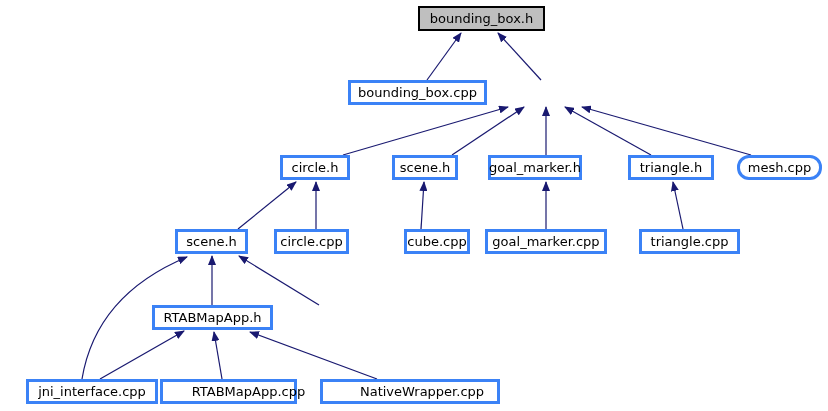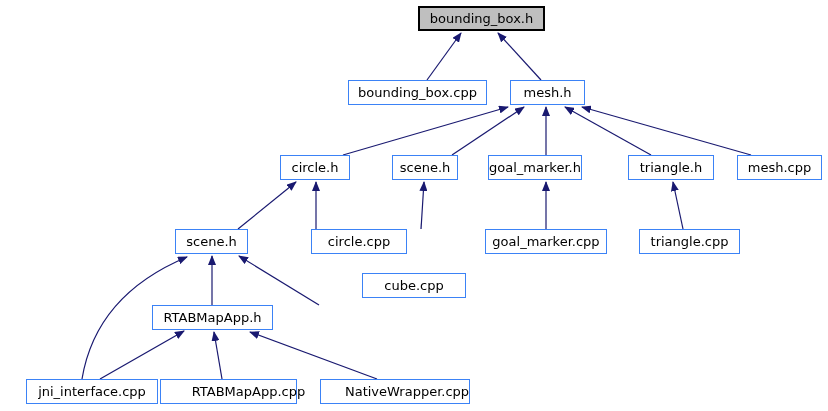--- a/index.html
+++ b/index.html
@@ -9,21 +9,21 @@
     background:#ffffff;
     font-family:"DejaVu Sans","Liberation Sans",sans-serif;
     overflow:hidden;
   }
   .edges{position:absolute;left:0;top:0;width:828px;height:411px;}
   .node{
     position:absolute;
     height:25px;
     box-sizing:border-box;
     background:#ffffff;
-    border:1px solid #3b82f6;
+    border:3px solid #3b82f6;
     display:flex;
     align-items:center;
     justify-content:center;
     font-size:13px;
     color:#000000;
     white-space:nowrap;
     cursor:pointer;
   }
   .node.hl{
     background:#bfbfbf;
@@ -57,29 +57,28 @@
     <path d="M212,305 L212,256" marker-end="url(#arrow)"></path>
     <path d="M319,305 L239,256" marker-end="url(#arrow)"></path>
     <path d="M82,379 Q96,295 187,257" marker-end="url(#arrow)"></path>
     <path d="M100,379 L184,331" marker-end="url(#arrow)"></path>
     <path d="M222,379 L214,332" marker-end="url(#arrow)"></path>
     <path d="M377,379 L250,332" marker-end="url(#arrow)"></path>
   </svg>
 
   <div class="node hl" style="left:418px;top:6px;width:127px;">bounding_box.h</div>
   <div class="node" style="left:348px;top:80px;width:139px;">bounding_box.cpp</div>
-  <div class="node" style="left:510px;top:80px;width:75px;">mesh.h</div>
   <div class="node" style="left:280px;top:155px;width:70px;">circle.h</div>
   <div class="node" style="left:392px;top:155px;width:66px;">scene.h</div>
   <div class="node" style="left:488px;top:155px;width:94px;">goal_marker.h</div>
   <div class="node" style="left:628px;top:155px;width:86px;">triangle.h</div>
-  <div class="node" style="left:737px;top:155px;width:85px;">mesh.cpp</div>
+  <div class="node" style="left:737px;top:155px;width:85px;border-radius:12px;">mesh.cpp</div>
   <div class="node" style="left:175px;top:229px;width:73px;">scene.h</div>
-  <div class="node" style="left:274px;top:229px;width:96px;margin-left:37px;">circle.cpp</div>
-  <div class="node" style="left:362px;top:229px;width:104px;margin-top:44px;">cube.cpp</div>
+  <div class="node" style="left:274px;top:229px;width:75px;">circle.cpp</div>
+  <div class="node" style="left:404px;top:229px;width:66px;">cube.cpp</div>
   <div class="node" style="left:485px;top:229px;width:122px;">goal_marker.cpp</div>
   <div class="node" style="left:639px;top:229px;width:101px;">triangle.cpp</div>
   <div class="node" style="left:152px;top:305px;width:121px;">RTABMapApp.h</div>
   <div class="node" style="left:5px;top:379px;width:132px;margin-left:21px;">jni_interface.cpp</div>
   <div class="node" style="left:160px;top:379px;width:137px;padding-left:40px;">RTABMapApp.cpp</div>
-  <div class="node" style="left:320px;top:379px;width:150px;padding-left:24px;">NativeWrapper.cpp</div>
+  <div class="node" style="left:320px;top:379px;width:180px;padding-left:24px;">NativeWrapper.cpp</div>
 
 </div>
 
 </body></html>

